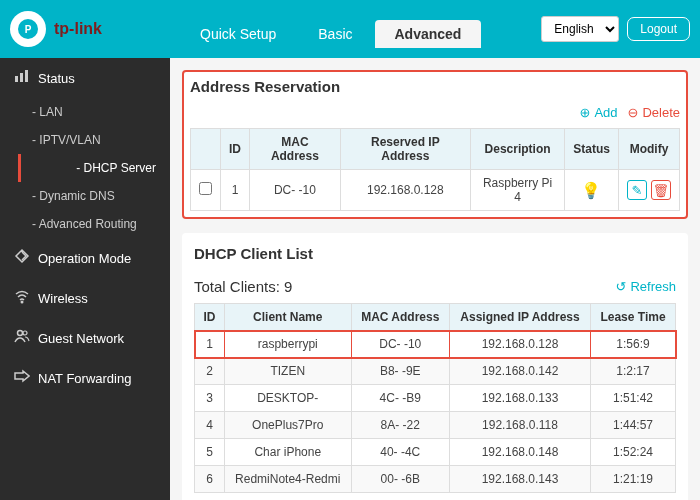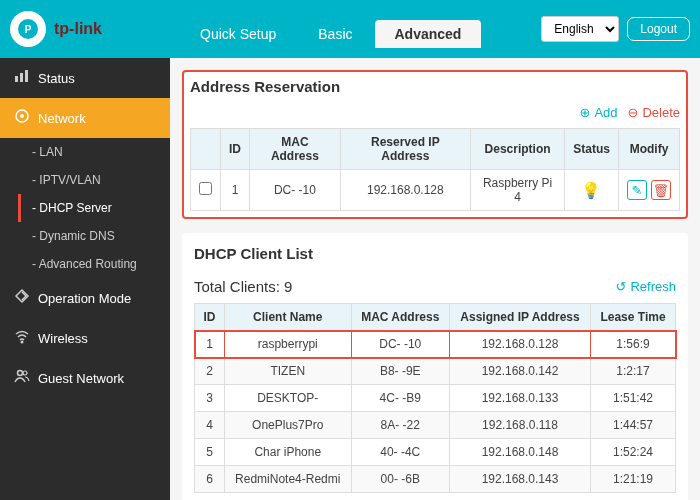--- a/index.html
+++ b/index.html
@@ -19,21 +19,21 @@
 
     
     .layout { display: flex; height: 442px; }
 
     
     .sidebar { width: 170px; background: #2c2c2c; color: white; overflow-y: auto; flex-shrink: 0; }
     .sidebar-item { padding: 10px 14px; display: flex; align-items: center; gap: 8px; cursor: pointer; font-size: 13px; }
     .sidebar-item.active { background: #f5a623; color: white; }
     .sidebar-item .icon { font-size: 16px; }
     .sidebar-sub { padding: 7px 14px 7px 32px; cursor: pointer; color: #ccc; font-size: 12px; }
-    .sidebar-sub.highlighted { color: white; border-left: 3px solid #e74c3c; padding-left: 10px; margin-left: 18px; }
+    .sidebar-sub.highlighted { color: white; border-left: 3px solid #e74c3c; padding-left: 10px; margin-left: 18px; text-align: right; }
 
     
     .main { flex: 1; background: #f5f5f5; padding: 12px; overflow-y: auto; }
 
     
     .section-box { border: 2px solid #e74c3c; border-radius: 4px; background: white; padding: 6px; margin-bottom: 14px; }
     .section-title { font-size: 15px; font-weight: bold; color: #333; margin-bottom: 10px; }
     .section-actions { display: flex; justify-content: flex-end; gap: 10px; margin-bottom: 8px; }
     .action-btn { display: flex; align-items: center; gap: 4px; cursor: pointer; font-size: 13px; }
     .action-btn.add { color: #00b4c8; }
@@ -90,29 +90,20 @@
     <div class="sidebar-item">
       <span class="icon">
         <svg width="16" height="16" viewBox="0 0 16 16">
             <rect x="1" y="8" width="3" height="6" fill="#ccc"></rect>
             <rect x="6" y="5" width="3" height="9" fill="#ccc"></rect>
             <rect x="11" y="2" width="3" height="12" fill="#ccc"></rect>
           </svg>
       </span>
       <span>Status</span>
     </div>
-    <div class="sidebar-item active">
-      <span class="icon">
-        <svg width="16" height="16" viewBox="0 0 16 16">
-            <circle cx="8" cy="8" r="6" fill="none" stroke="white" stroke-width="1.5"></circle>
-            <circle cx="8" cy="8" r="2" fill="white"></circle>
-          </svg>
-      </span>
-      <span>Network</span>
-    </div>
     <div class="sidebar-sub">- LAN</div>
     <div class="sidebar-sub">- IPTV/VLAN</div>
     <div class="sidebar-sub highlighted" style="border-left: 3px solid #e74c3c; padding-left: 11px;">
       <span>- DHCP Server</span>
     </div>
     <div class="sidebar-sub">- Dynamic DNS</div>
     <div class="sidebar-sub">- Advanced Routing</div>
     <div class="sidebar-item">
       <span class="icon">
         <svg width="16" height="16" viewBox="0 0 16 16">
@@ -136,20 +127,28 @@
     <div class="sidebar-item">
       <span class="icon">
         <svg width="16" height="16" viewBox="0 0 16 16">
             <circle cx="6" cy="5" r="2.5" fill="none" stroke="#ccc" stroke-width="1.5"></circle>
             <circle cx="11" cy="5" r="2" fill="none" stroke="#ccc" stroke-width="1.2"></circle>
             <path d="M1 14 Q3 10 6 10 Q9 10 11 14" fill="none" stroke="#ccc" stroke-width="1.5"></path>
             <path d="M11 9 Q14 9 15 13" fill="none" stroke="#ccc" stroke-width="1.2"></path>
           </svg>
       </span>
       <span>Guest Network</span>
+    </div>
+    <div class="sidebar-item">
+      <span class="icon">
+        <svg width="16" height="16" viewBox="0 0 16 16">
+            <path d="M1 5 L9 5 L9 3 L15 8 L9 13 L9 11 L1 11 Z" fill="none" stroke="#ccc" stroke-width="1.5"></path>
+          </svg>
+      </span>
+      <span>NAT Forwarding</span>
     </div>
   </div>
 
   <div class="main">
 
     <div class="section-box">
       <div class="section-title">Address Reservation</div>
       <div class="section-actions">
         <div class="action-btn add">
           <span>⊕</span>

